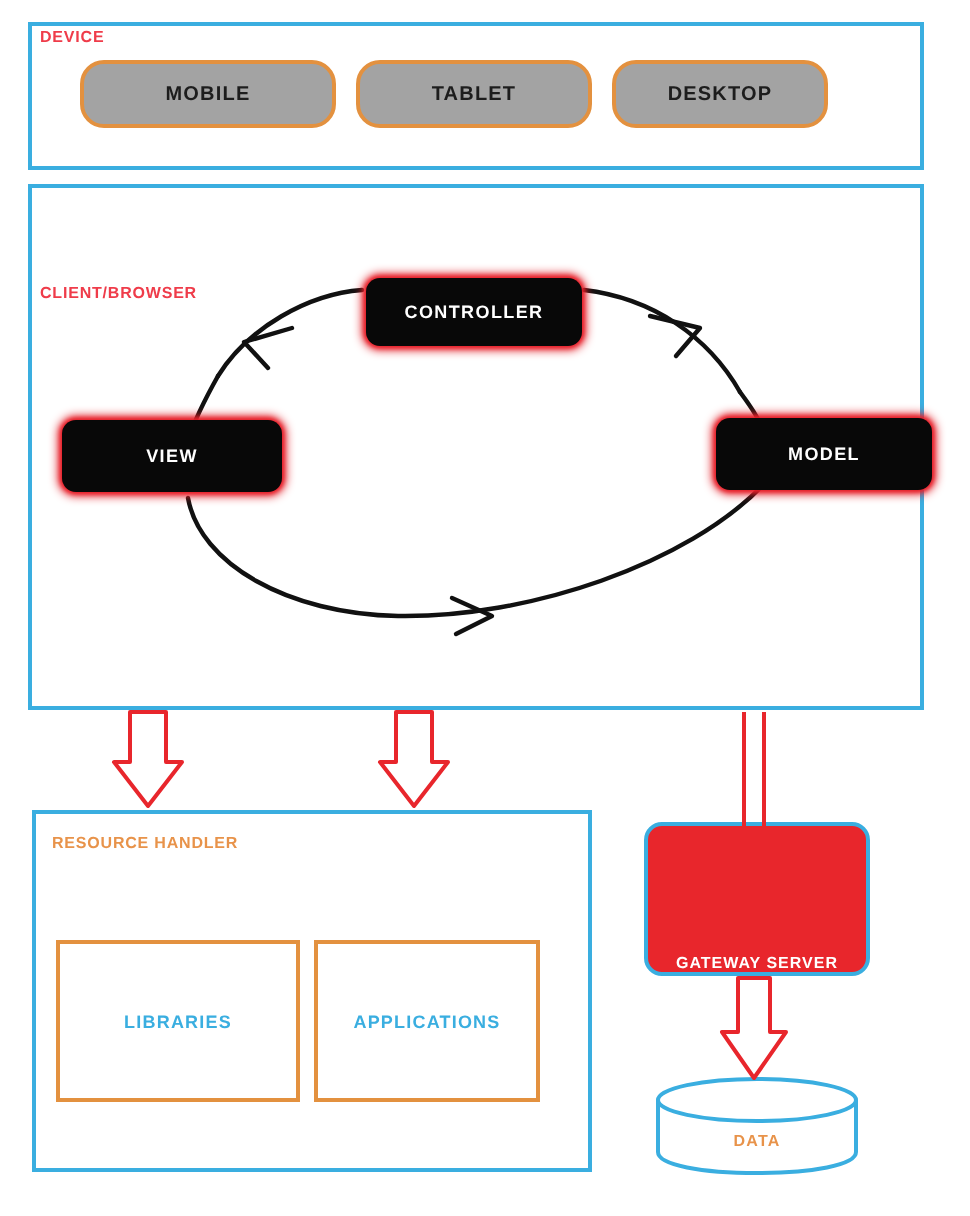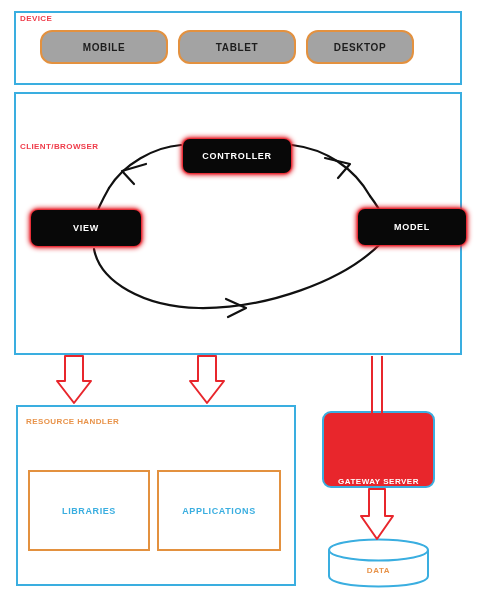--- a/index.html
+++ b/index.html
@@ -101,21 +101,21 @@
     box-sizing: border-box;
     display: flex;
     align-items: center;
     justify-content: center;
     color: #3aaee0;
     font-size: 9px;
     font-weight: bold;
     letter-spacing: 0.6px;
   }
   #box-libraries    { left: 28px;  top: 470px; width: 122px; height: 81px; }
-  #box-applications { left: 157px; top: 470px; width: 124px; height: 81px; }
+  #box-applications { left: 157px; top: 470px; width: 113px; height: 81px; }
 
   
   #gateway-server {
     position: absolute;
     left: 322px;
     top: 411px;
     width: 113px;
     height: 77px;
     background: #e8262c;
     border: 2px solid #3aaee0;

